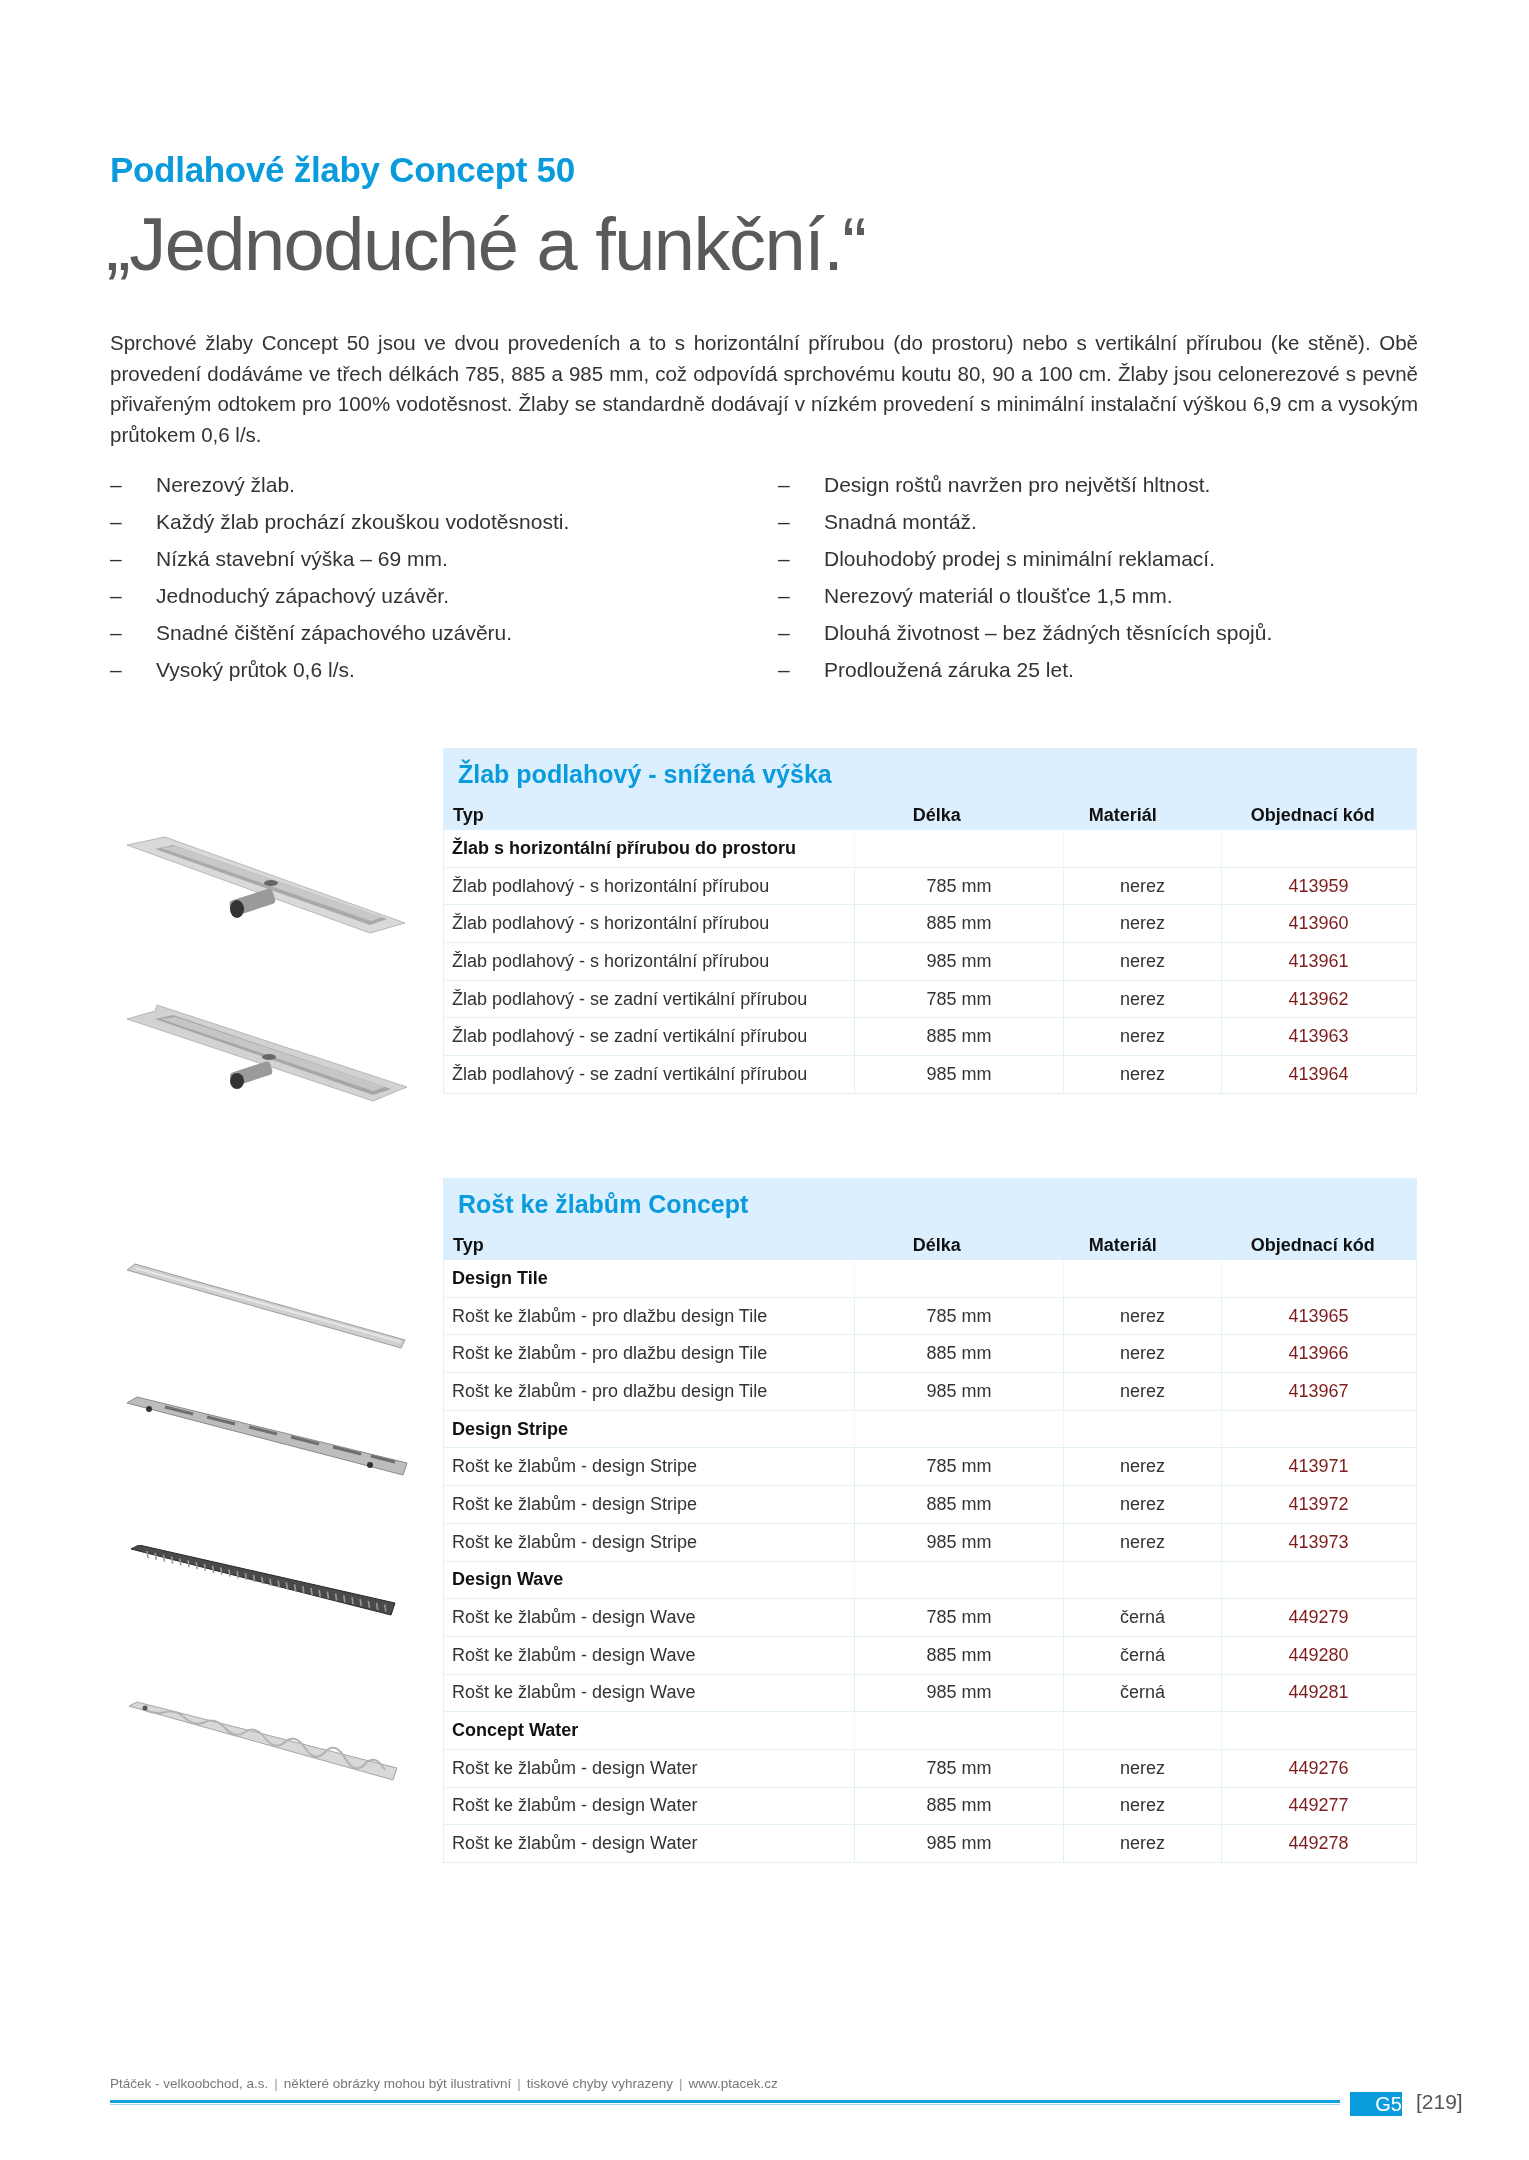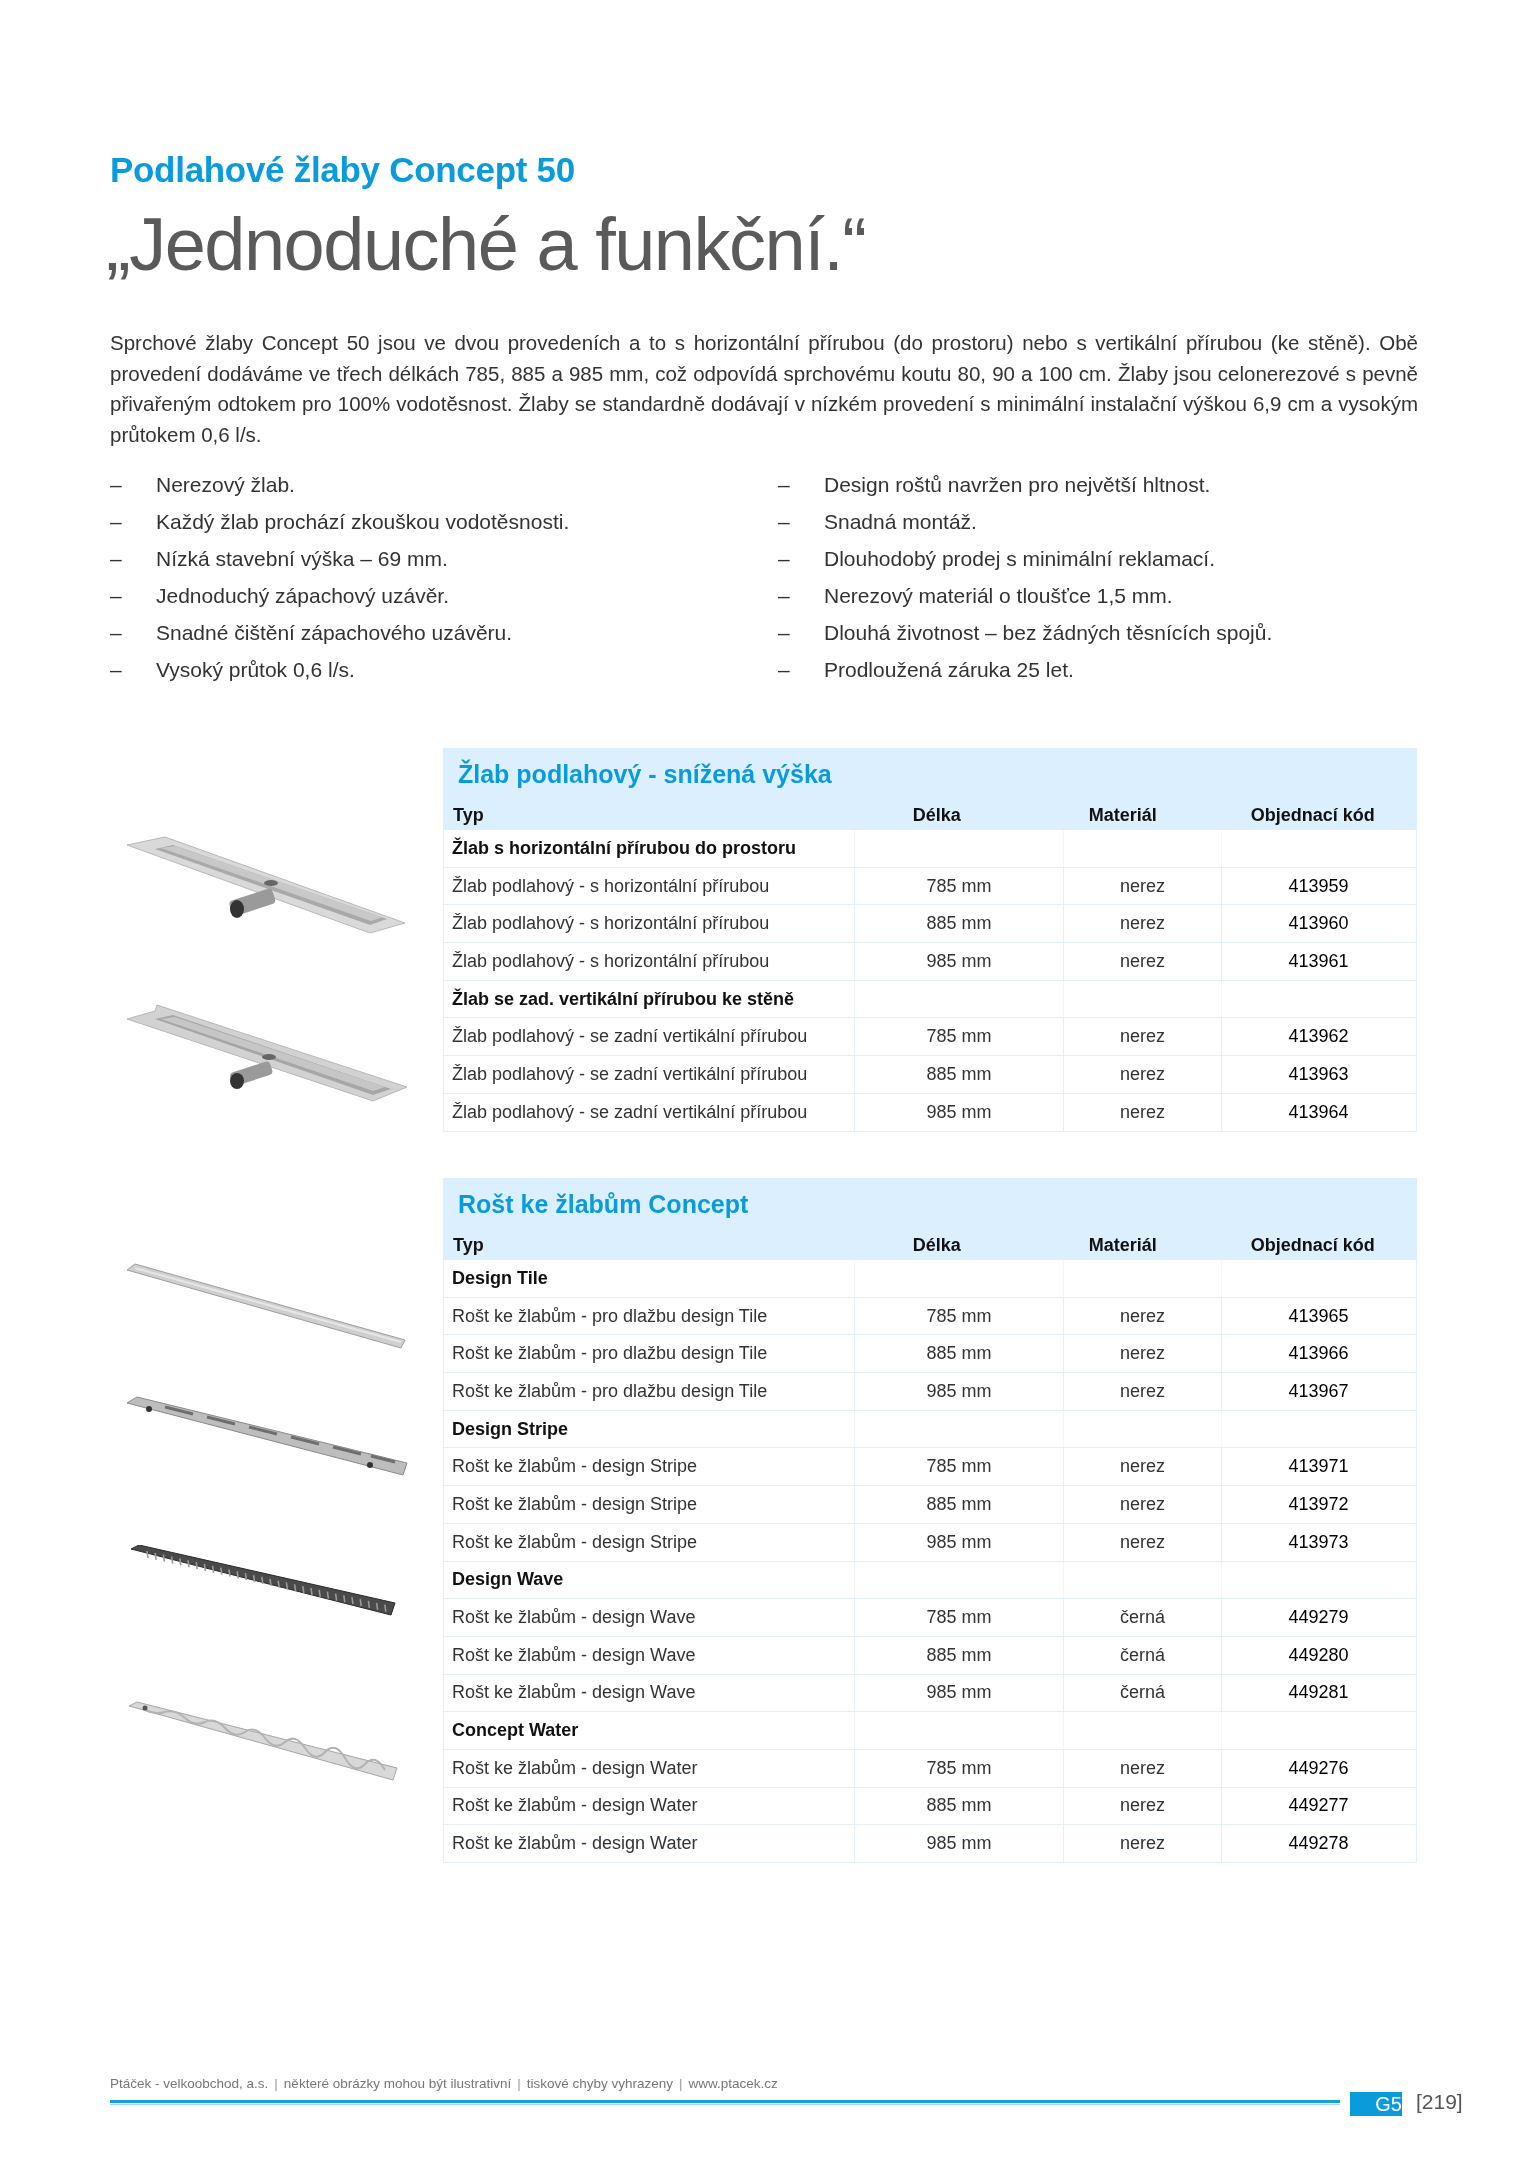--- a/index.html
+++ b/index.html
@@ -32,21 +32,21 @@
   .row > div { height:100%; display:flex; align-items:center; box-sizing:border-box; padding:0 8px; }
   .row > div + div { border-left:1.5px solid #e3f0f8; justify-content:center; }
   .row .c1 { width:410px; }
   .row .c2 { width:209px; }
   .row .c3 { width:158px; }
   .row .c4 { width:194px; }
   .row.group { font-weight:bold; color:#111; }
   .row.group > div + div { border-left:1.5px solid #f1f7fb; }
   .row .type { color:#333; }
   .row .len, .row .mat { color:#333; }
-  .row .code { color:#000000; }
+  .row .code { color:#7f1d1d; }
 
   .img { position:absolute; }
   .footer-text { position:absolute; left:110px; top:2076px; font-size:13.5px; color:#777; white-space:nowrap; }
   .footer-text .sep { color:#999; padding:0 6px; }
   .footer-line { position:absolute; left:110px; top:2100px; width:1230px; height:3px; background:#16a0de; }
   .footer-line2 { position:absolute; left:110px; top:2104px; width:1230px; height:1px; background:#a6d8f2; }
   .badge { position:absolute; left:1350px; top:2092px; width:52px; height:24px; background:#0a9bdc;
            color:#fff; font-size:20px; line-height:24px; text-align:right; }
   .pagenum { position:absolute; left:1416px; top:2090px; font-size:21px; color:#555; }
 </style>
@@ -175,26 +175,20 @@
       <div class="c2 len">885 mm</div>
       <div class="c3 mat">nerez</div>
       <div class="c4 code">413960</div>
     </div>
     <div class="row">
       <div class="c1 type">Žlab podlahový - s horizontální přírubou</div>
       <div class="c2 len">985 mm</div>
       <div class="c3 mat">nerez</div>
       <div class="c4 code">413961</div>
     </div>
-    <div class="row group">
-      <div class="c1">Žlab se zad. vertikální přírubou ke stěně</div>
-      <div class="c2"></div>
-      <div class="c3"></div>
-      <div class="c4"></div>
-    </div>
     <div class="row">
       <div class="c1 type">Žlab podlahový - se zadní vertikální přírubou</div>
       <div class="c2 len">785 mm</div>
       <div class="c3 mat">nerez</div>
       <div class="c4 code">413962</div>
     </div>
     <div class="row">
       <div class="c1 type">Žlab podlahový - se zadní vertikální přírubou</div>
       <div class="c2 len">885 mm</div>
       <div class="c3 mat">nerez</div>

